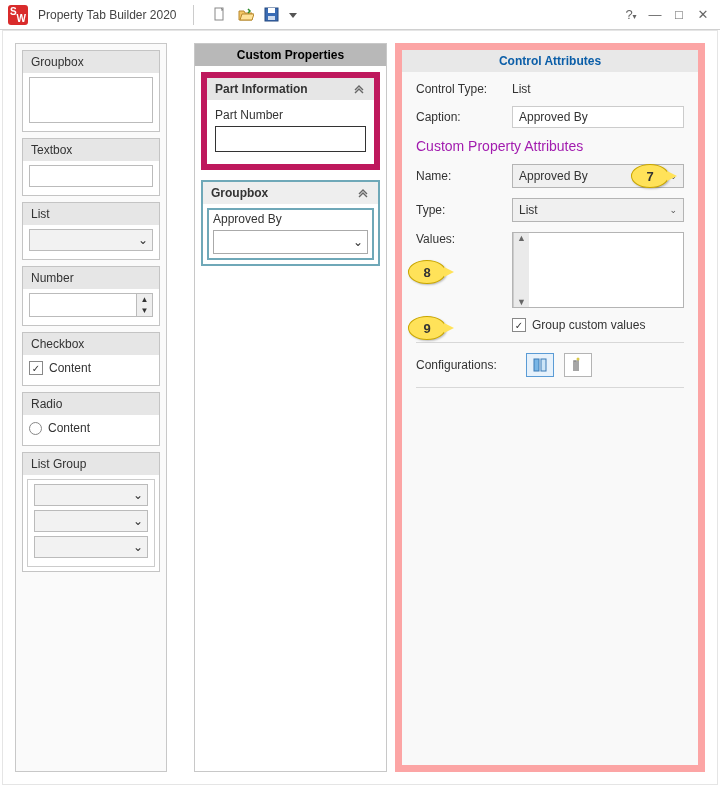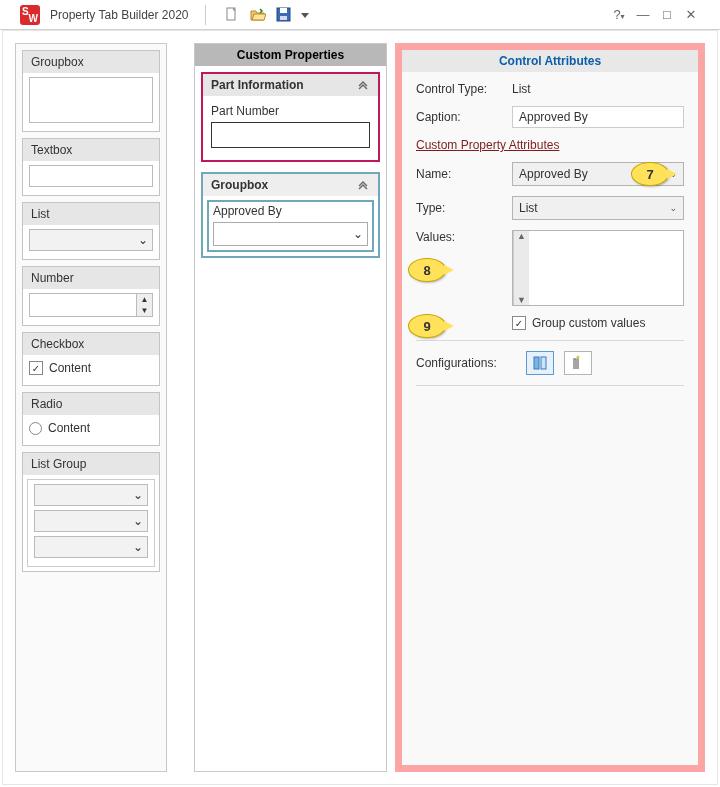--- a/index.html
+++ b/index.html
@@ -11,21 +11,21 @@
     color: #333;
     width: 720px;
     height: 787px;
     overflow: hidden;
   }
   .window-chrome {
     display: flex;
     align-items: center;
     height: 30px;
     border-bottom: 1px solid #d0d0d0;
-    padding: 0 20px;
+    padding: 0 8px;
     gap: 6px;
   }
   .app-icon {
     width: 20px; height: 20px;
     background: #d92b2b;
     border-radius: 3px;
     display: flex; align-items: center; justify-content: center;
     color: #fff; font-weight: bold; font-size: 9px;
     position: relative;
   }
@@ -96,21 +96,21 @@
   .mini-spin .spin-btns { width: 16px; border-left: 1px solid #bbb; display: flex; flex-direction: column; }
   .mini-spin .spin-btns div { flex:1; text-align:center; font-size:8px; line-height:11px; background:#eee; }
   .chk-line { display: flex; align-items: center; gap: 6px; padding: 2px 0; }
   .chk-box { width: 14px; height: 14px; border: 1px solid #888; display:flex; align-items:center; justify-content:center; font-size:10px; }
   .radio-o { width: 13px; height: 13px; border: 1px solid #888; border-radius: 50%; }
   .listgroup-body { display:flex; flex-direction:column; gap:4px; padding:4px 6px 8px 6px; border:1px solid #ccc; margin:4px; }
 
   
   .panel-mid-inner { padding: 6px; }
   .grp {
-    border: 2px solid #be185d; background: #fff; margin-bottom: 10px;
+    border: 6px solid #be185d; background: #fff; margin-bottom: 10px;
   }
   .grp-head {
     background: #e6e6e6; padding: 4px 8px; font-weight: bold; font-size: 12px;
     display:flex; justify-content:space-between; align-items:center;
   }
   .grp-body { padding: 8px 8px 12px 8px; }
   .grp-label { font-size: 12px; margin-bottom: 4px; display:block; }
   .grp-input {
     width: 100%; height: 26px; border: 1.5px solid #333; background: #fff;
   }
@@ -126,21 +126,21 @@
   }
 
   
   .attr-body { padding: 10px 14px; font-size: 12px; }
   .row { display:flex; align-items:center; margin-bottom: 10px; gap: 10px; }
   .row label { width: 86px; color: #333; }
   .display-box {
     flex:1; height: 22px; border: 1px solid #ccc; background:#fff; padding: 3px 6px;
   }
   .section-heading {
-    color: #7f1d1d; font-size: 12px; margin: 8px 0 10px 0; text-decoration: underline;
+    color: #a21caf; font-size: 14px; margin: 8px 0 10px 0;
   }
   .combo {
     flex:1; height: 24px; border: 1px solid #b4b4b4; background:#f0f0f0;
     display:flex; align-items:center; justify-content:space-between; padding: 0 6px;
     position:relative;
   }
   .combo .caret { font-size: 9px; color:#555; }
   .values-box {
     border:1px solid #b4b4b4; background:#fff; width: 172px; height: 76px; overflow:hidden;
     display:flex;

